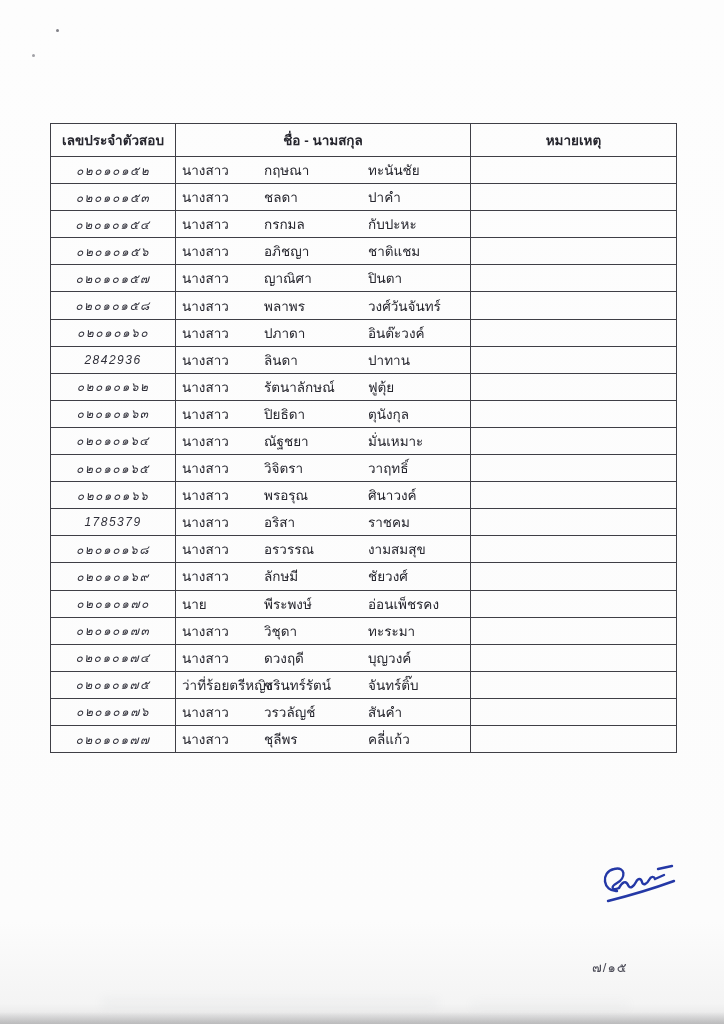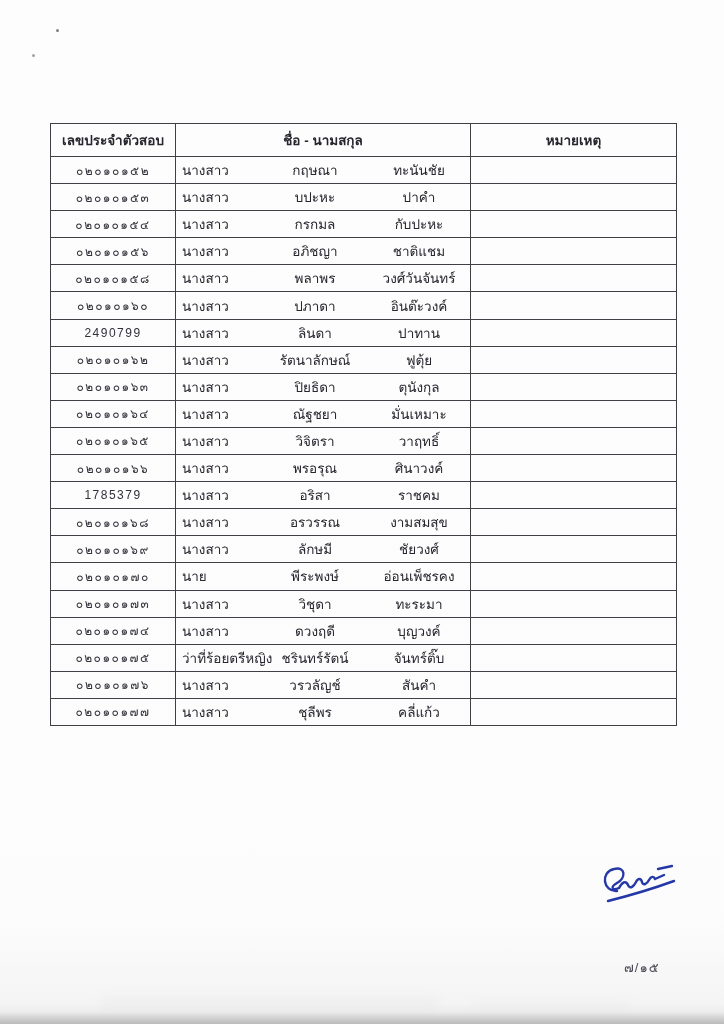--- a/index.html
+++ b/index.html
@@ -38,32 +38,33 @@
   .doc-table th{height:33px;font-weight:bold;font-size:13.5px;text-align:center;margin-left:37px;}
   .doc-table td{height:27.1px;}
   col.c-id{width:125px;}
   col.c-name{width:295px;}
   col.c-remark{width:206px;}
   td.col-id{
     text-align:center;
     font-size:12px;
     letter-spacing:1.5px;
     color:#30303a;
+    font-style:italic;
   }
   td.col-name{padding-left:6px;}
   td.col-name .nrow{display:flex;align-items:center;white-space:nowrap;}
   .np{display:inline-block;}
   .np-title{width:80px;flex:0 0 auto;min-width:80px;}
-  .np-first{width:104px;flex:0 0 auto;min-width:104px;padding-left:2px;text-align:center;}
-  .np-last{flex:1 1 auto;padding-left:2px;text-align:center;}
+  .np-first{width:104px;flex:0 0 auto;min-width:104px;padding-left:2px;}
+  .np-last{flex:1 1 auto;padding-left:2px;}
   td.col-remark{background:transparent;}
 
   .signature{position:absolute;left:596px;top:862px;width:86px;height:44px;}
   .page-number{
-    position:absolute;left:624px;top:957px;
+    position:absolute;left:592px;top:957px;
     font-size:13px;letter-spacing:1px;color:var(--muted);
   }
   .ghost{
     position:absolute;background:#9aa0a8;border-radius:8px;
     filter:blur(4px);
   }
   .ghost-1{left:100px;top:996px;width:340px;height:14px;opacity:.05;}
   .ghost-2{left:470px;top:1000px;width:160px;height:10px;opacity:.04;}
   .bottom-edge{
     position:absolute;left:0;right:0;bottom:0;height:12px;
@@ -101,21 +102,21 @@
               <span class="np np-last">ทะนันชัย</span>
             </div>
           </td>
           <td class="col-remark"></td>
         </tr>
         <tr>
           <td class="col-id">๐๒๐๑๐๑๕๓</td>
           <td class="col-name">
             <div class="nrow">
               <span class="np np-title">นางสาว</span>
-              <span class="np np-first">บปะหะ</span>
+              <span class="np np-first">ชลดา</span>
               <span class="np np-last">ปาคำ</span>
             </div>
           </td>
           <td class="col-remark"></td>
         </tr>
         <tr>
           <td class="col-id">๐๒๐๑๐๑๕๔</td>
           <td class="col-name">
             <div class="nrow">
               <span class="np np-title">นางสาว</span>
@@ -130,20 +131,31 @@
           <td class="col-name">
             <div class="nrow">
               <span class="np np-title">นางสาว</span>
               <span class="np np-first">อภิชญา</span>
               <span class="np np-last">ชาติแชม</span>
             </div>
           </td>
           <td class="col-remark"></td>
         </tr>
         <tr>
+          <td class="col-id">๐๒๐๑๐๑๕๗</td>
+          <td class="col-name">
+            <div class="nrow">
+              <span class="np np-title">นางสาว</span>
+              <span class="np np-first">ญาณิศา</span>
+              <span class="np np-last">ปินตา</span>
+            </div>
+          </td>
+          <td class="col-remark"></td>
+        </tr>
+        <tr>
           <td class="col-id">๐๒๐๑๐๑๕๘</td>
           <td class="col-name">
             <div class="nrow">
               <span class="np np-title">นางสาว</span>
               <span class="np np-first">พลาพร</span>
               <span class="np np-last">วงศ์วันจันทร์</span>
             </div>
           </td>
           <td class="col-remark"></td>
         </tr>
@@ -152,21 +164,21 @@
           <td class="col-name">
             <div class="nrow">
               <span class="np np-title">นางสาว</span>
               <span class="np np-first">ปภาดา</span>
               <span class="np np-last">อินต๊ะวงค์</span>
             </div>
           </td>
           <td class="col-remark"></td>
         </tr>
         <tr>
-          <td class="col-id">2490799</td>
+          <td class="col-id">2842936</td>
           <td class="col-name">
             <div class="nrow">
               <span class="np np-title">นางสาว</span>
               <span class="np np-first">ลินดา</span>
               <span class="np np-last">ปาทาน</span>
             </div>
           </td>
           <td class="col-remark"></td>
         </tr>
         <tr>

